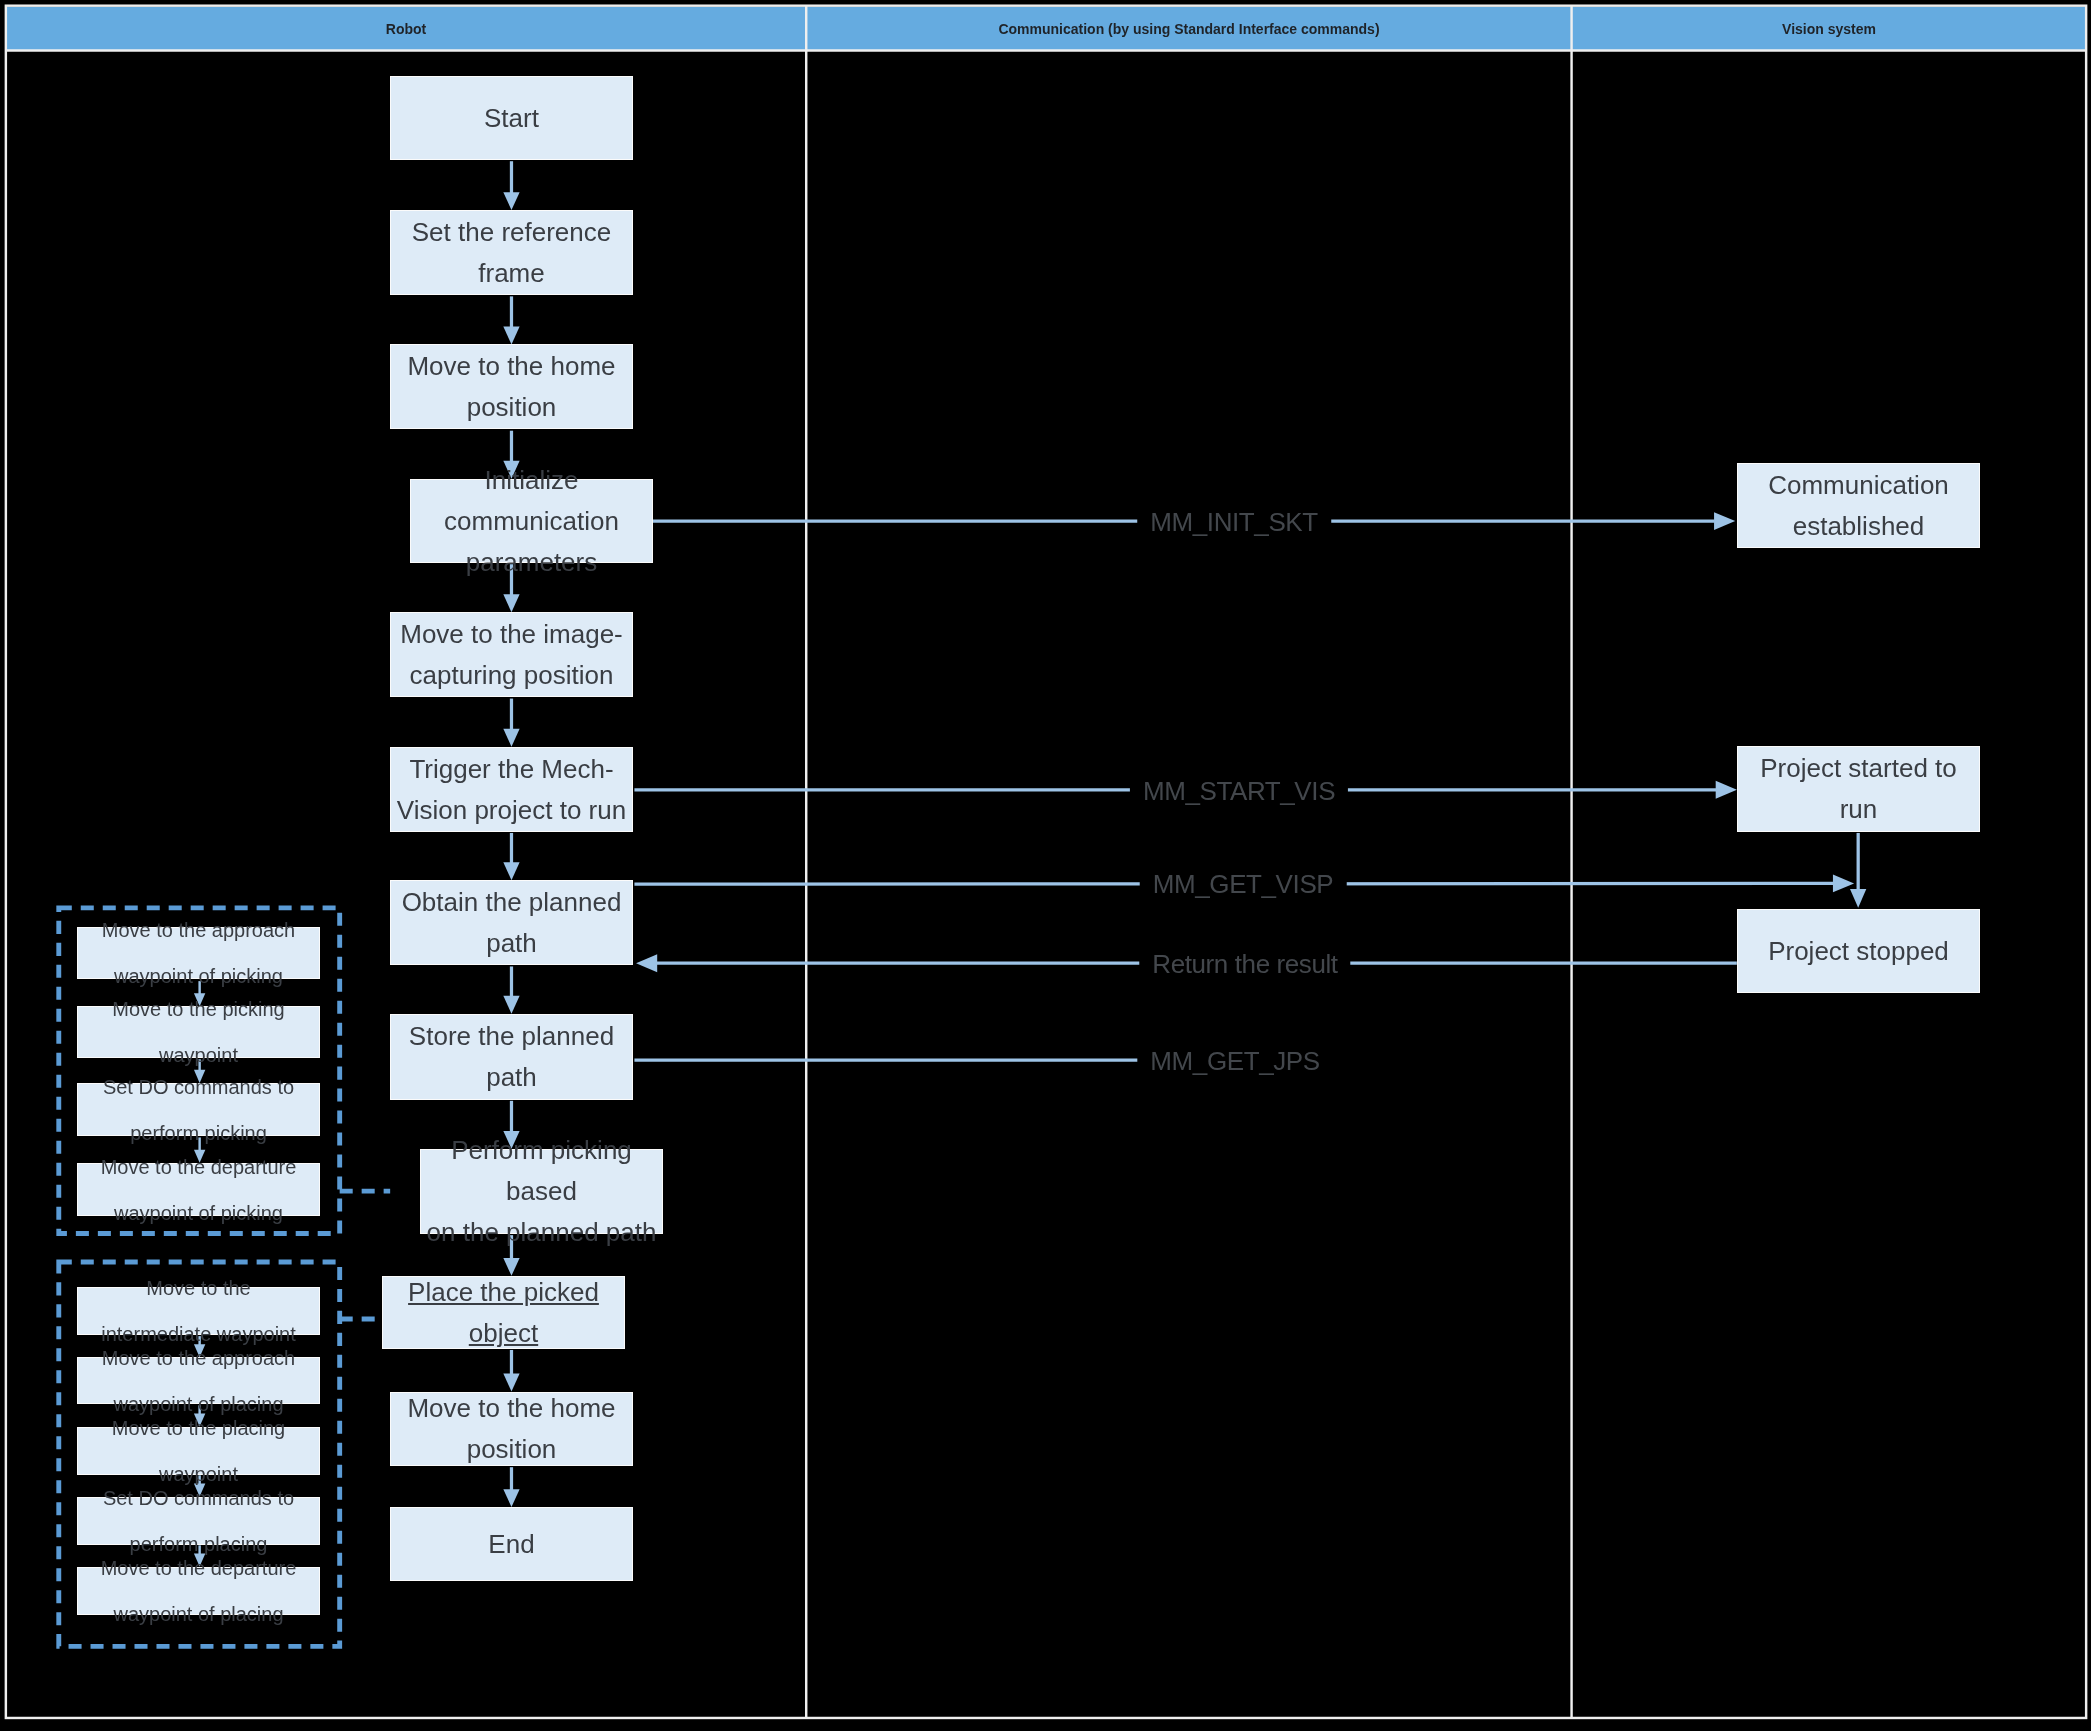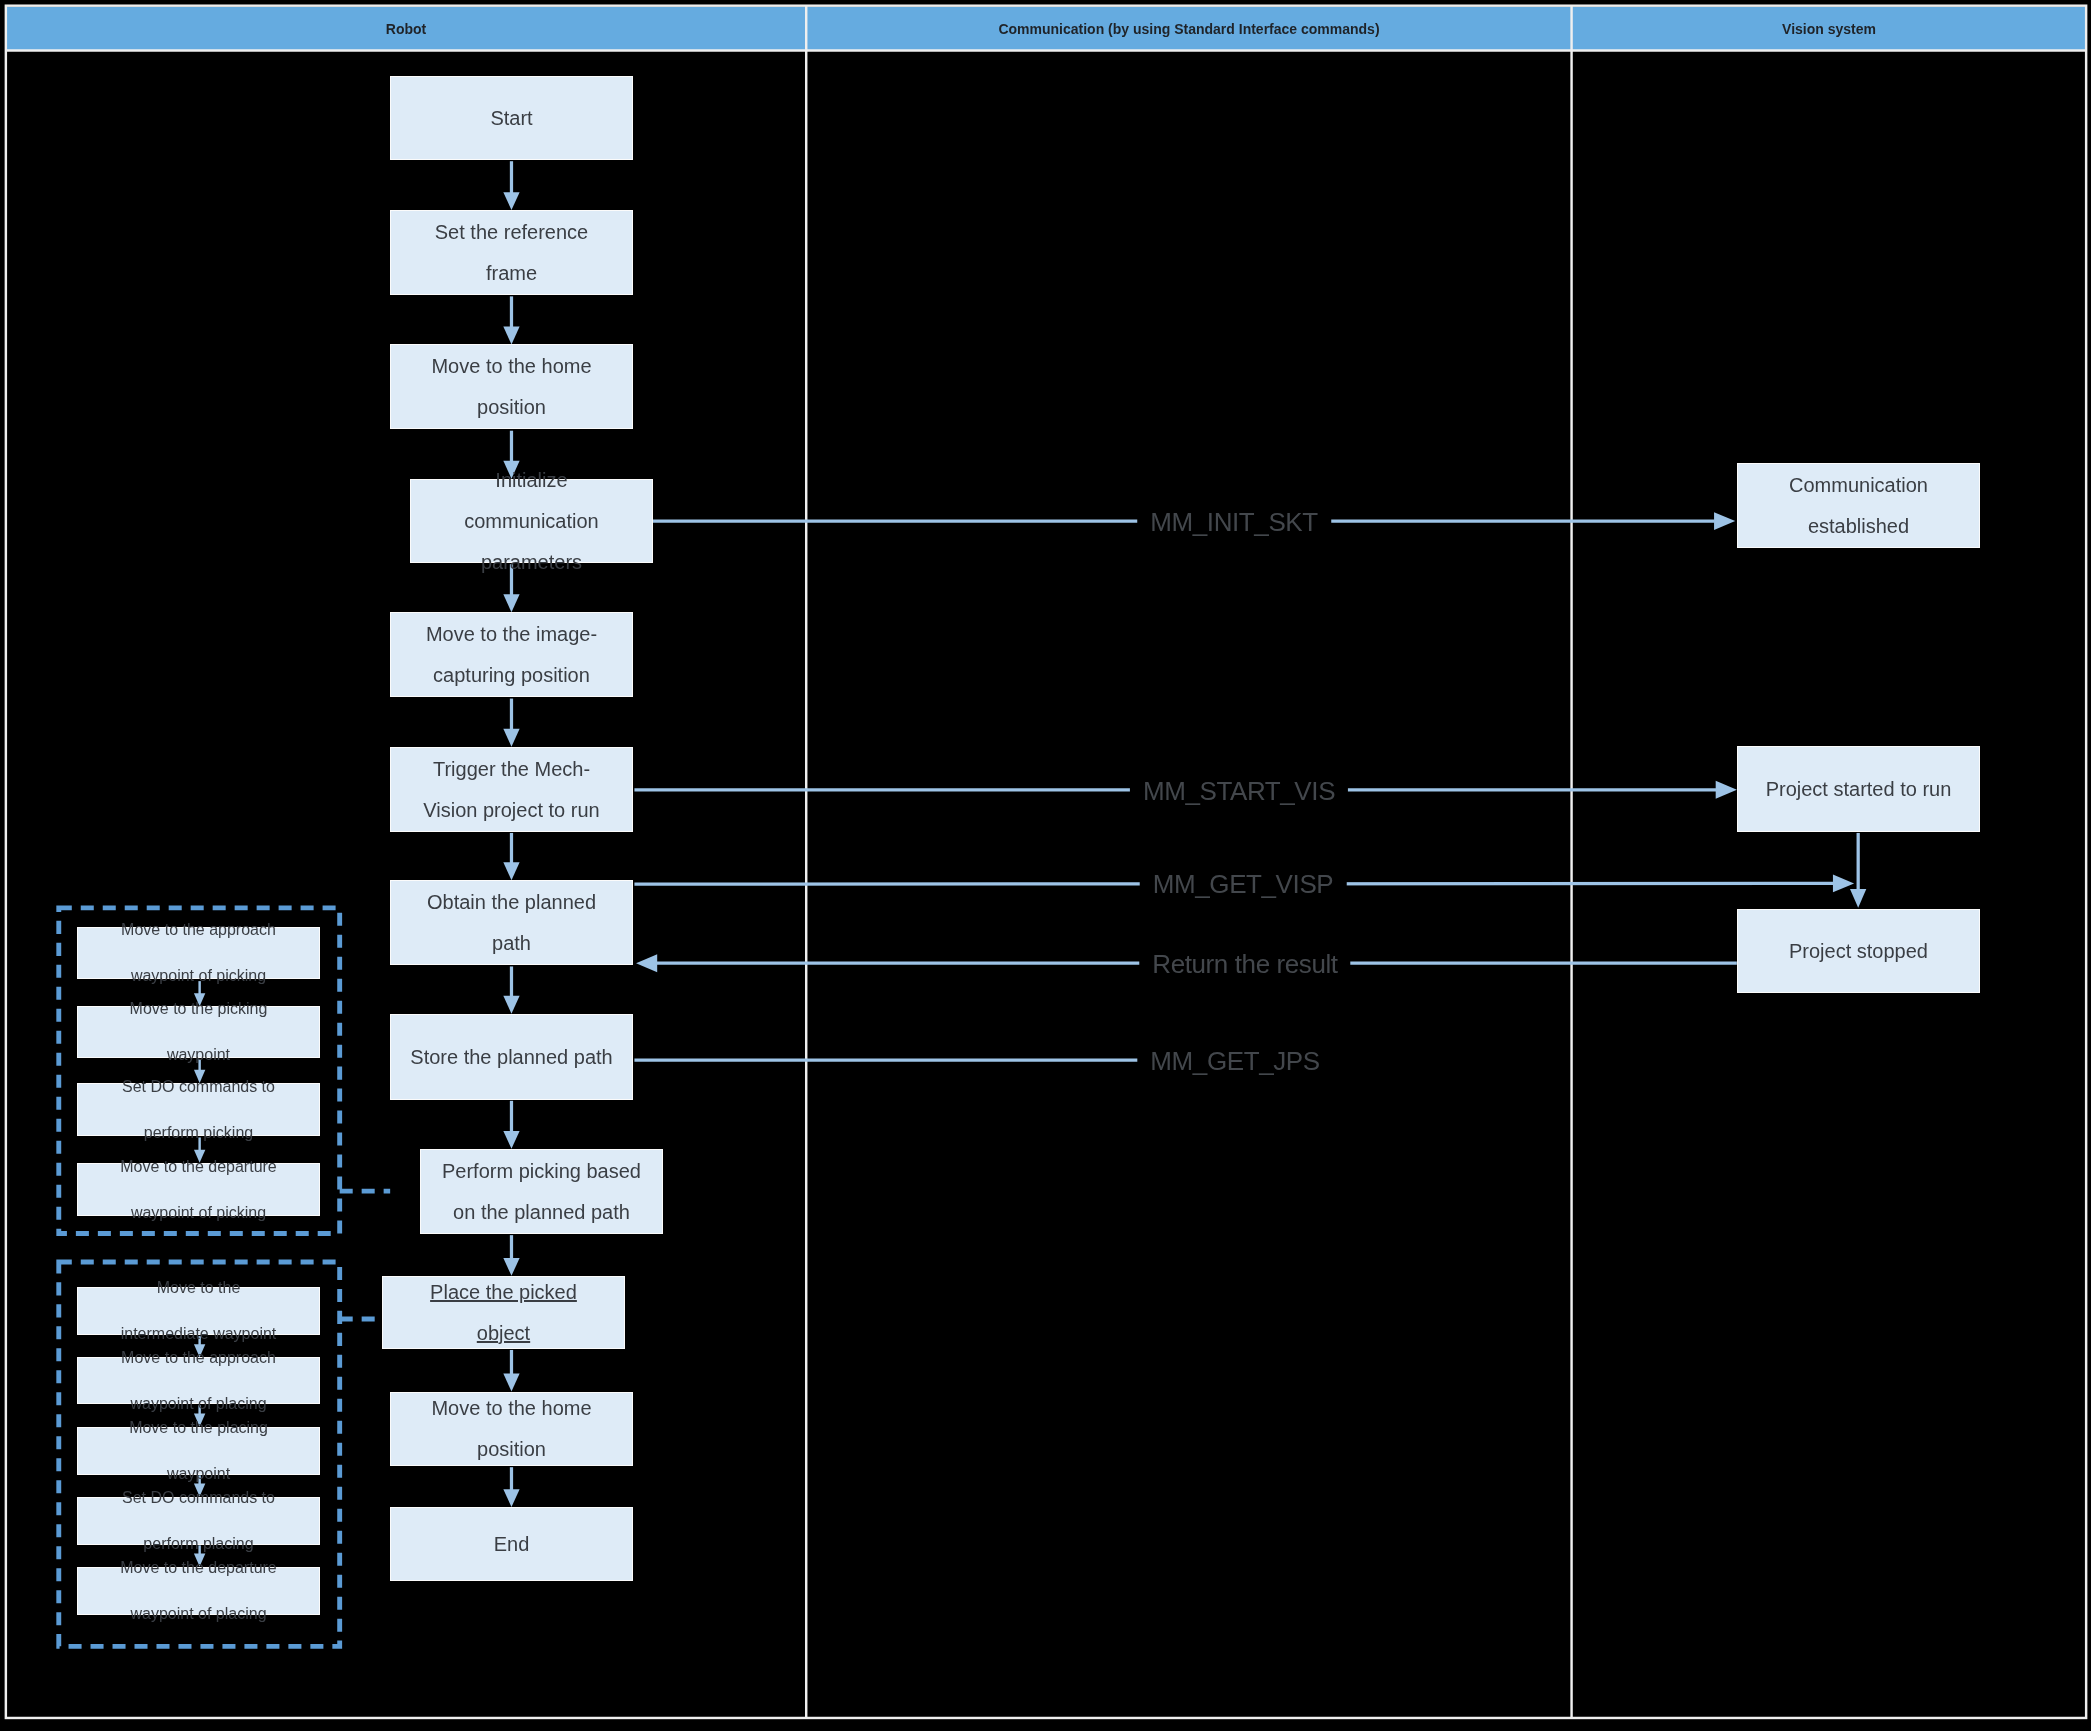--- a/index.html
+++ b/index.html
@@ -4,24 +4,24 @@
 <style>
   html,body{margin:0;padding:0;background:#000;}
   #stage{position:relative;width:2092px;height:1731px;background:#000;overflow:hidden;
          font-family:"Liberation Sans",sans-serif;}
   #connectors{position:absolute;left:0;top:0;z-index:1;}
   .hdr-band{position:absolute;left:6.5px;top:6.5px;width:2079px;height:44px;z-index:0;}
   .hdr-cell{position:absolute;top:6.5px;height:44px;display:flex;align-items:center;justify-content:center;
             font-weight:bold;font-size:14px;color:#1f2328;z-index:2;}
   .fbox{position:absolute;width:241px;background:#deebf7;border:1.6px solid #fbfbfb;
         display:flex;align-items:center;justify-content:center;text-align:center;
-        font-size:20px;line-height:41px;color:#3a3e44;white-space:pre-line;z-index:3;overflow:visible;}
+        font-size:26px;line-height:41px;color:#3a3e44;white-space:pre-line;z-index:3;overflow:visible;}
   .gbox{position:absolute;width:241px;background:#deebf7;border:1.6px solid #fbfbfb;
         display:flex;align-items:center;justify-content:center;text-align:center;
-        font-size:16px;line-height:46px;color:#3a3e44;white-space:pre-line;z-index:3;overflow:visible;}
+        font-size:20px;line-height:46px;color:#3a3e44;white-space:pre-line;z-index:3;overflow:visible;}
   .comm-label{position:absolute;transform:translate(-50%,-50%);background:#000;padding:1.6px 13px;
               font-size:26px;color:#43474c;z-index:4;white-space:nowrap;letter-spacing:-0.4px;}
 </style>
 </head>
 <body>
 
 <div id="stage">
 
   <div class="hdr-band" style="background:#65abe0;"></div>
 

